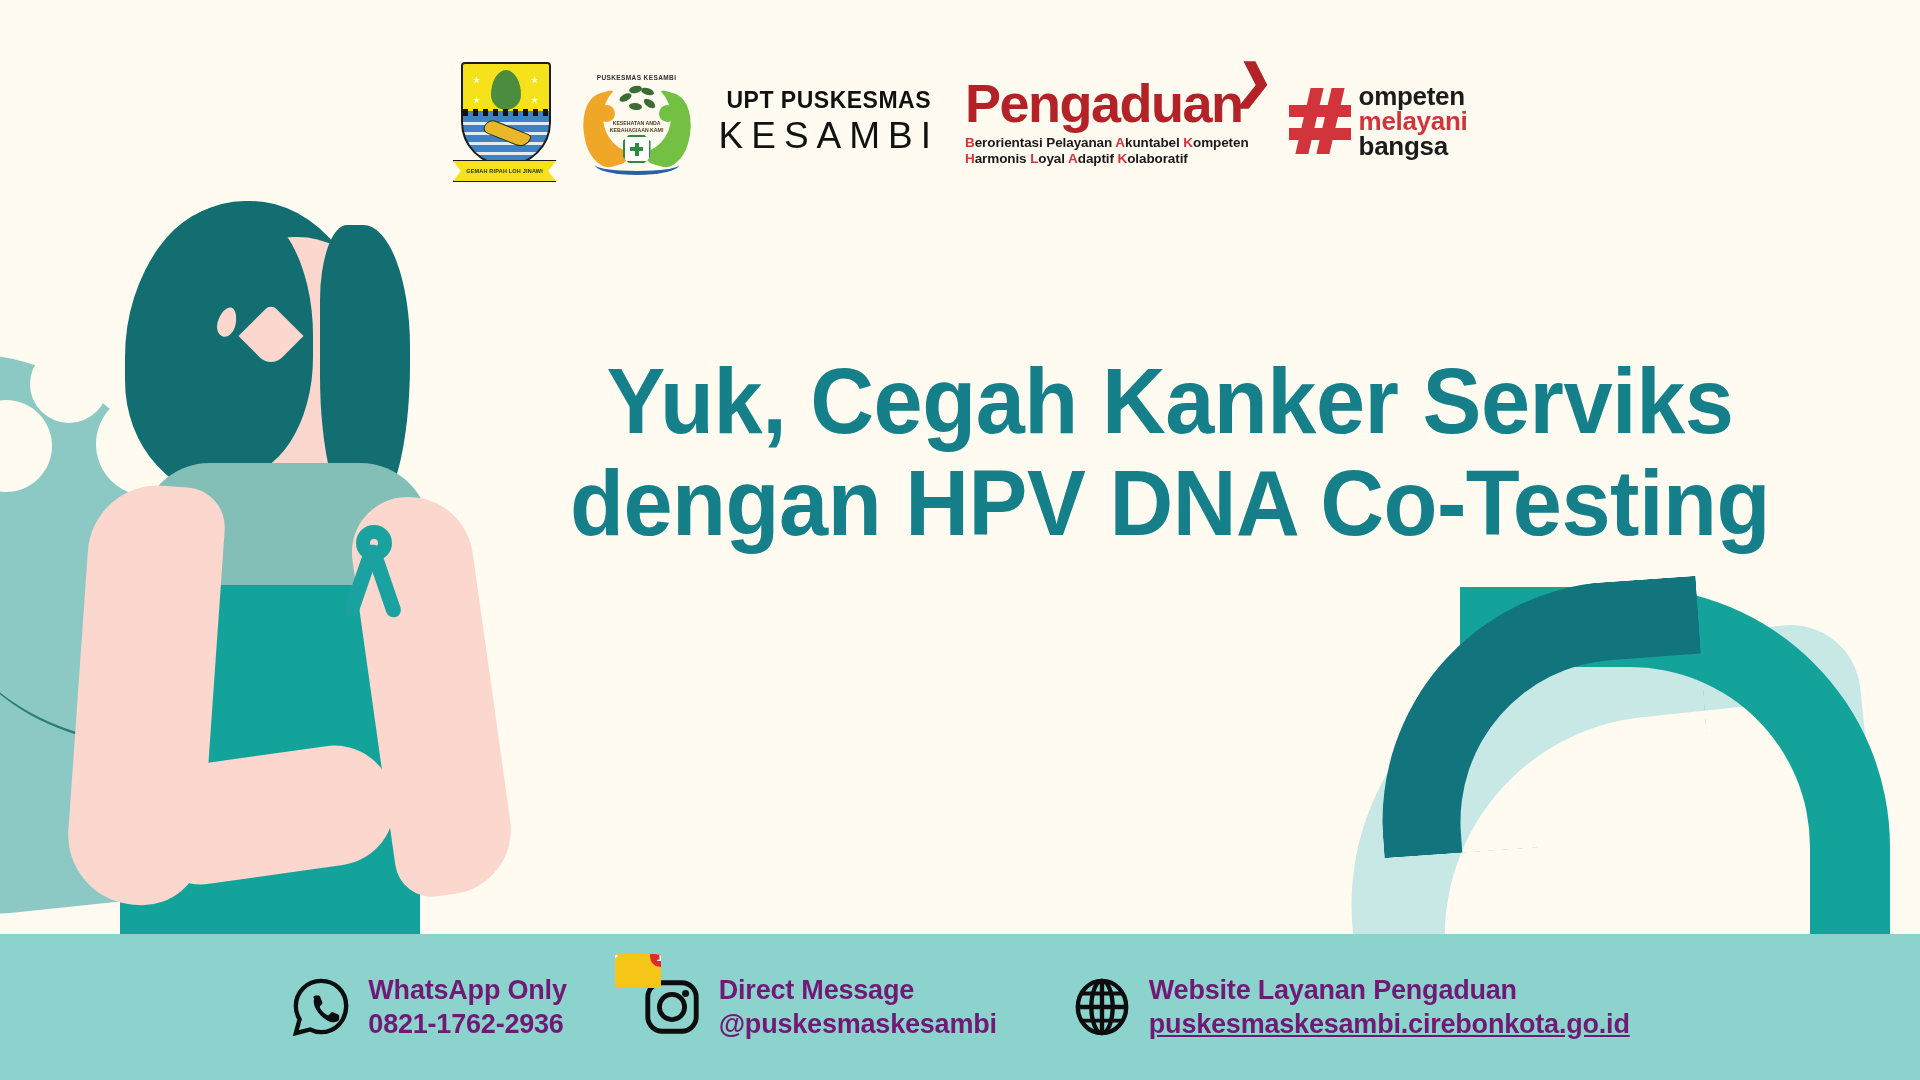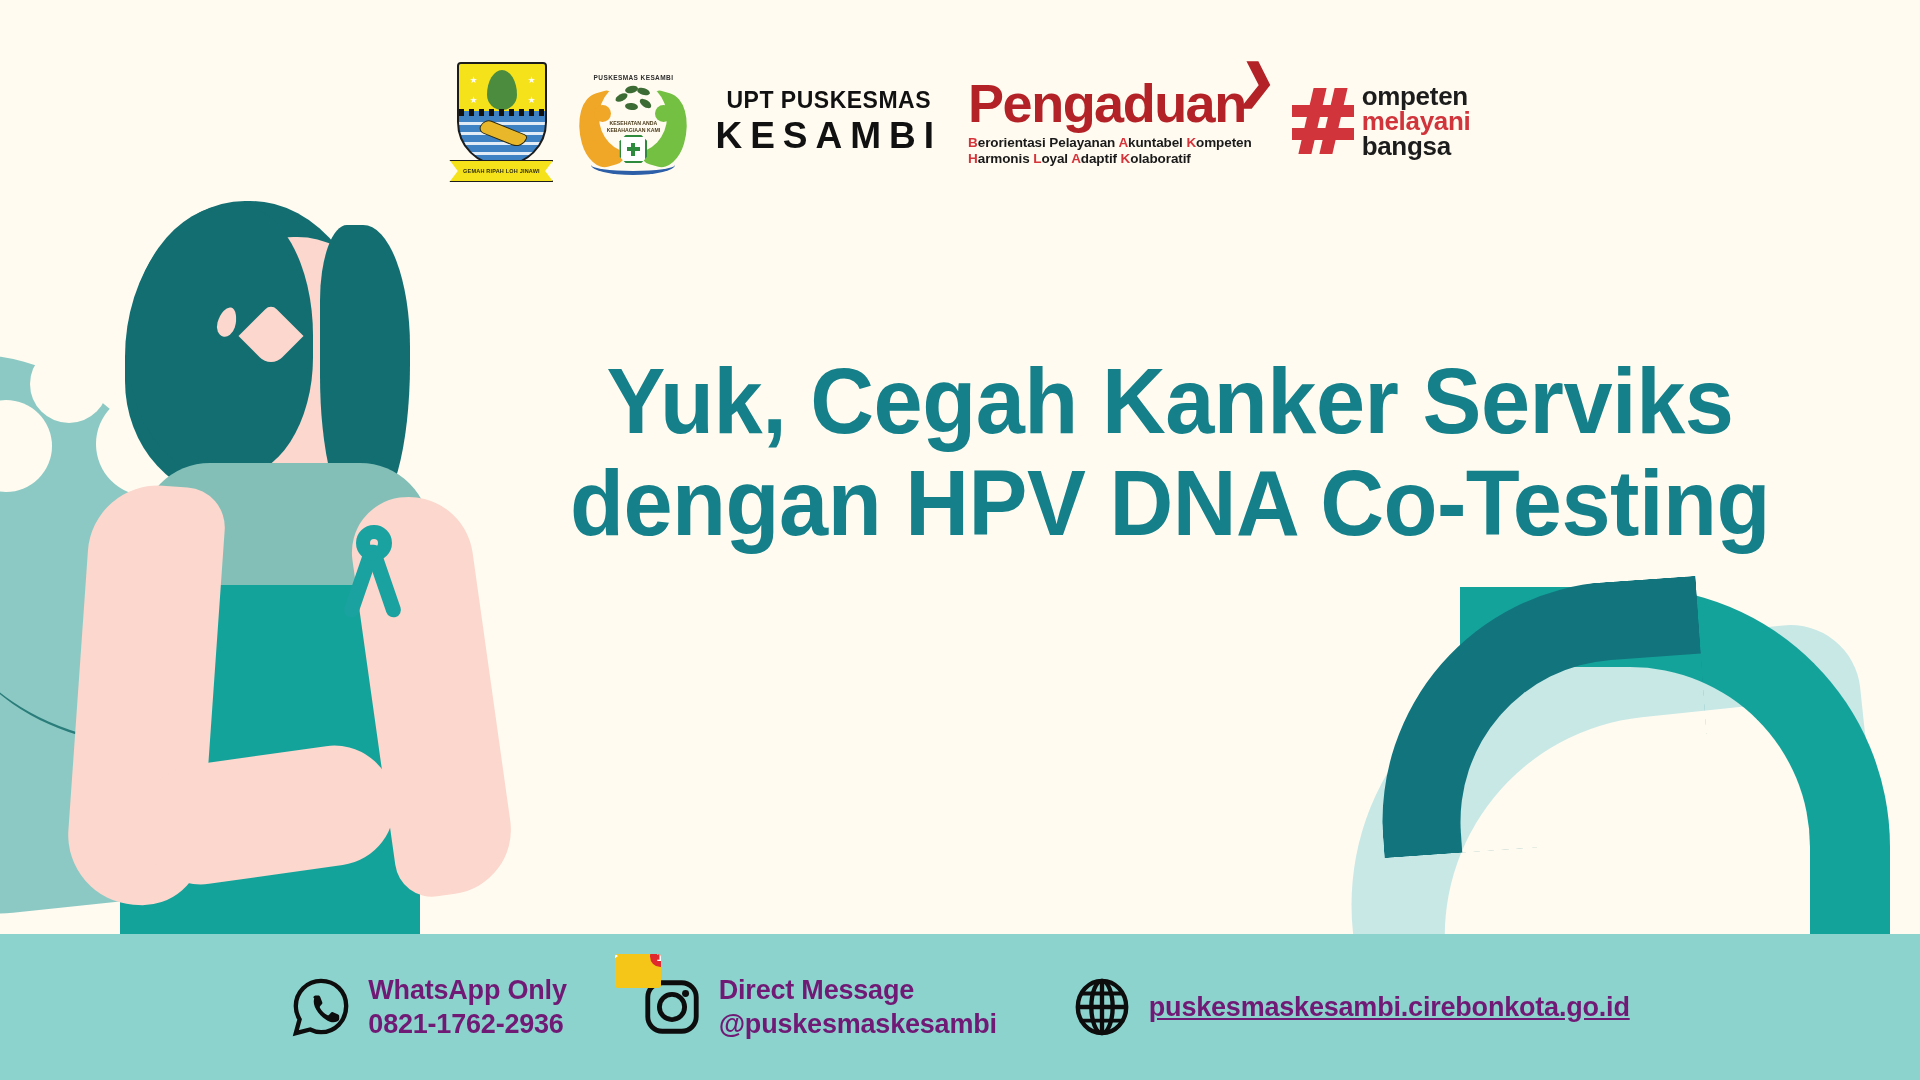--- a/index.html
+++ b/index.html
@@ -258,21 +258,21 @@
   }
   .logo-wordmark .l1 {
     display: block;
     font-size: 23px;
     font-weight: bold;
     letter-spacing: .5px;
   }
   .logo-wordmark .l2 {
     display: block;
     font-size: 37px;
-    font-weight: bold;
+    font-weight: normal;
     letter-spacing: 8px;
     margin-top: 5px;
   }
 
   .logo-berakhlak {
     position: relative;
     line-height: 1;
     padding-right: 14px;
   }
   .berakhlak-main {
@@ -731,19 +731,20 @@
         <svg viewBox="0 0 64 64" width="62" height="62">
           <ellipse cx="32" cy="32" rx="25" ry="27" fill="none" stroke="#0d0d0d" stroke-width="4.5"></ellipse>
           <ellipse cx="32" cy="32" rx="11" ry="27" fill="none" stroke="#0d0d0d" stroke-width="4.5"></ellipse>
           <line x1="7" y1="32" x2="57" y2="32" stroke="#0d0d0d" stroke-width="4.5"></line>
           <line x1="32" y1="5" x2="32" y2="59" stroke="#0d0d0d" stroke-width="4.5"></line>
           <line x1="11" y1="18" x2="53" y2="18" stroke="#0d0d0d" stroke-width="4"></line>
           <line x1="11" y1="46" x2="53" y2="46" stroke="#0d0d0d" stroke-width="4"></line>
         </svg>
       </span>
       <span class="contact-text">
+        <span style="display:block">Website Layanan Pengaduan</span>
         <span style="display:block" class="l2u">puskesmaskesambi.cirebonkota.go.id</span>
       </span>
     </div>
 
   </div>
 
 </div>
 
 </body></html>

